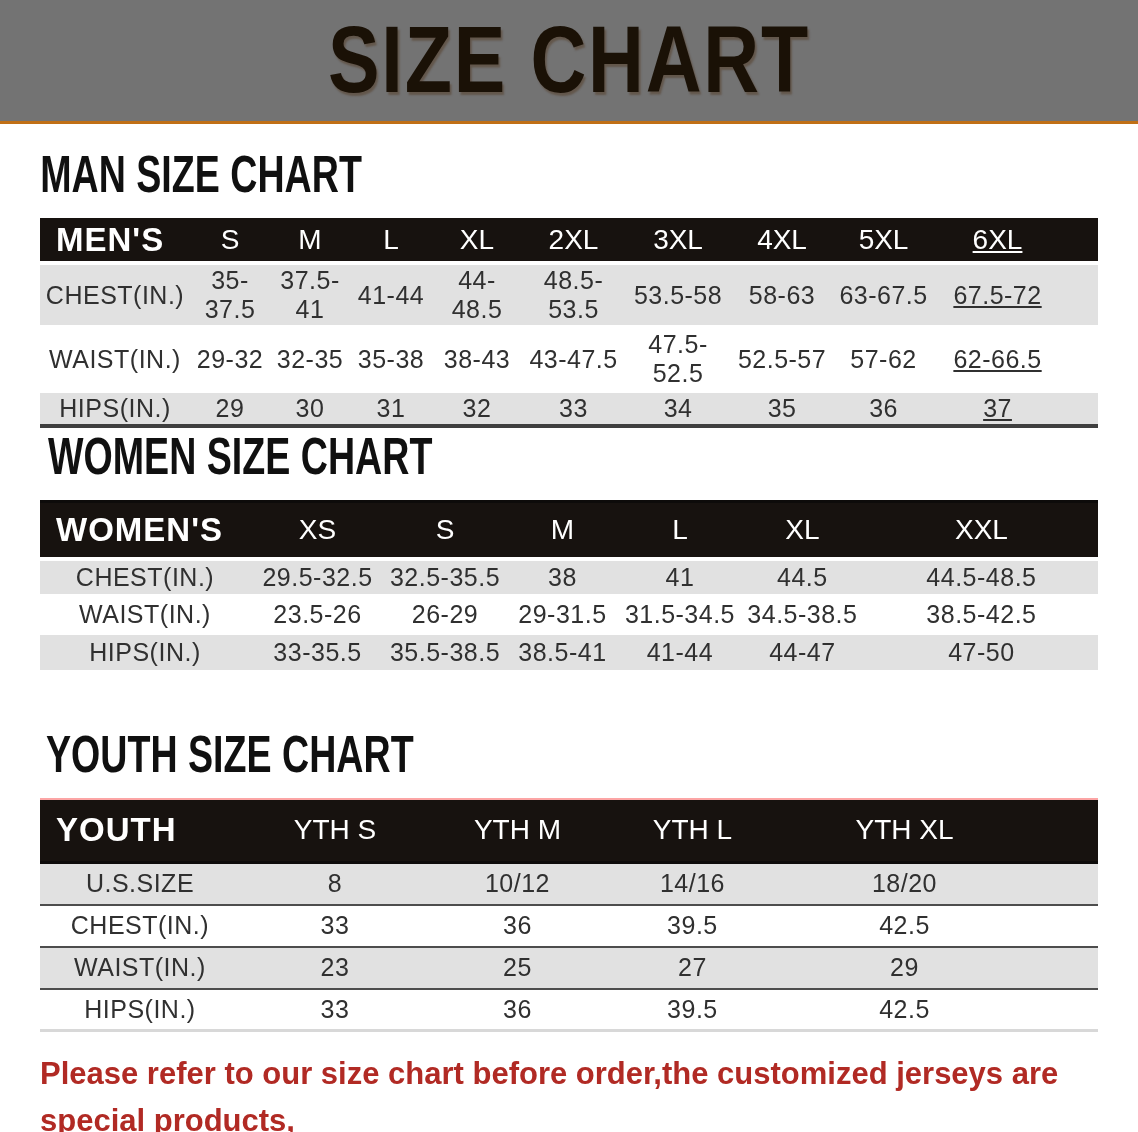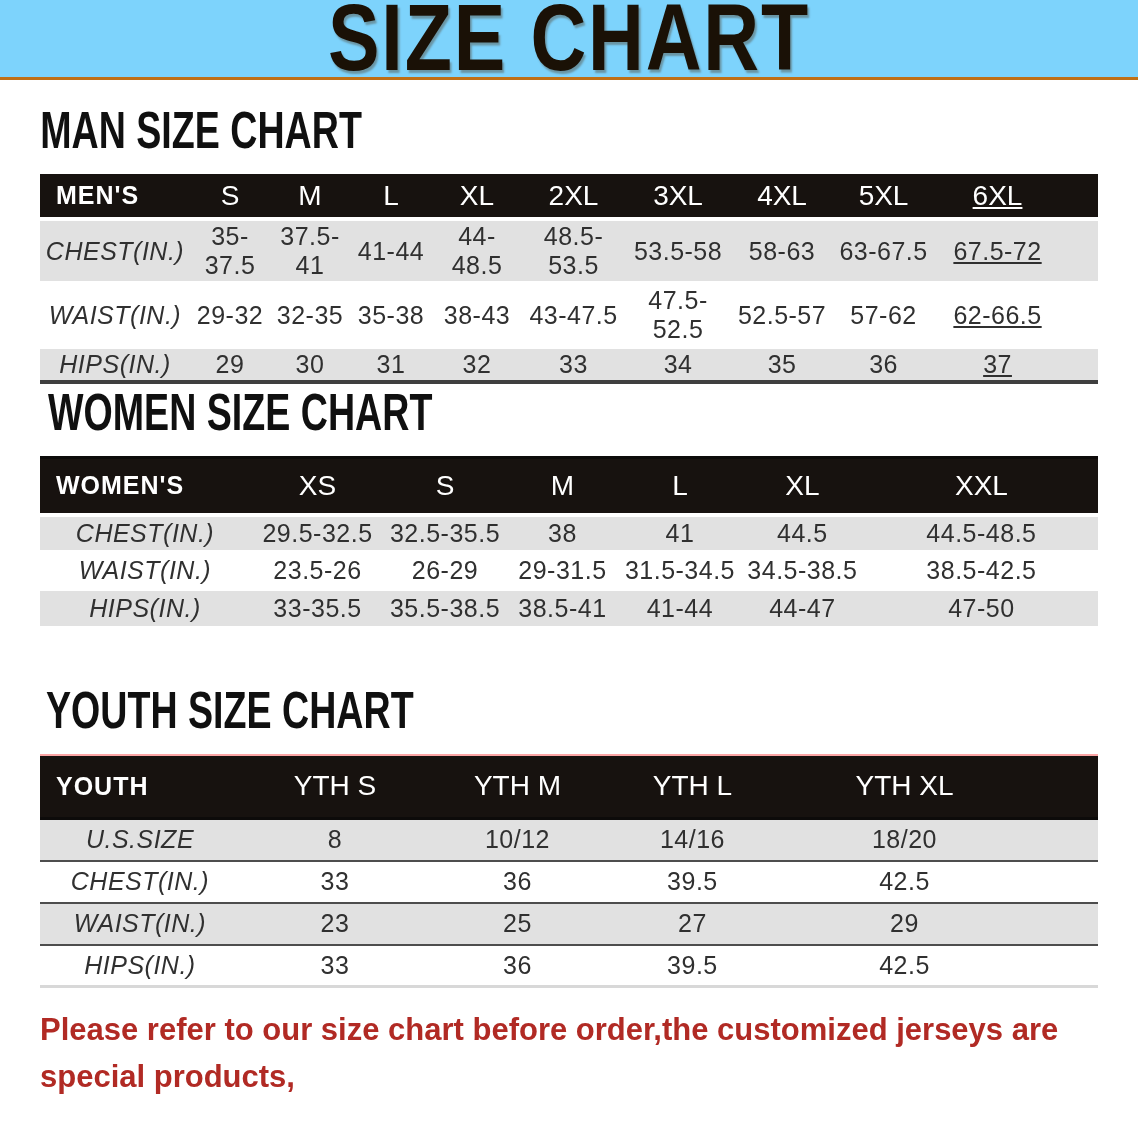--- a/index.html
+++ b/index.html
@@ -2,21 +2,21 @@
 <html><head>
 <meta charset="utf-8">
 <style>
   html,body{margin:0;padding:0;}
   body{
     width:1138px;height:1132px;overflow:hidden;background:#ffffff;
     font-family:"Liberation Sans", sans-serif;color:#222;
   }
   
   .banner{
-    height:80px;background:#7dd3fc;border-bottom:3px solid #c06f15;
+    height:124px;background:#737373;border-bottom:3px solid #c06f15;
     display:flex;align-items:center;justify-content:center;box-sizing:border-box;
   }
   .banner-title{
     display:inline-block;font-size:84px;font-weight:bold;color:#1a1106;
     transform:scale(0.92,1.12);letter-spacing:2px;white-space:nowrap;
     text-shadow:2px 2px 2px rgba(70,35,0,0.35);
   }
   
   .section-heading{}
   .section-heading .ht{
@@ -28,27 +28,27 @@
   .hd-youth{margin-top:56px;height:58px;}
   
   table.size{
     width:1058px;margin:14px auto 0 auto;border-collapse:collapse;table-layout:fixed;
   }
   table.size th{
     background:#17120F;color:#fff;font-weight:normal;font-size:28px;
     text-align:center;vertical-align:middle;box-sizing:border-box;
   }
   table.size th.corner{
-    font-weight:bold;font-size:25px;text-align:left;padding-left:16px;letter-spacing:1px;
+    font-weight:bold;font-size:33px;text-align:left;padding-left:16px;letter-spacing:1px;
   }
   table.size td{
     font-size:25px;color:#303030;text-align:center;vertical-align:middle;
     box-sizing:border-box;letter-spacing:0.5px;
   }
-  td.rowlabel{font-size:24px;color:#1e1e1e;letter-spacing:0.5px;font-style:italic;}
+  td.rowlabel{font-size:24px;color:#1e1e1e;letter-spacing:0.5px;}
   
   .men th{height:45px;}
   .men td{height:31px;border-top:4px solid #ffffff;}
   .men tbody tr:nth-child(odd) td{background:#E1E1E1;}
   .men tbody tr:last-child td{border-bottom:4px solid #3f3f3f;}
   .men th:last-child,.men td:last-child{padding-right:38px;text-decoration:underline;}
   
   .women th{height:57px;border-top:3px solid #0d0b0a;border-bottom:2px solid #84cc16;}
   .women td{height:37px;border-top:4px solid #ffffff;}
   .women tbody tr:nth-child(odd) td{background:#E1E1E1;}

